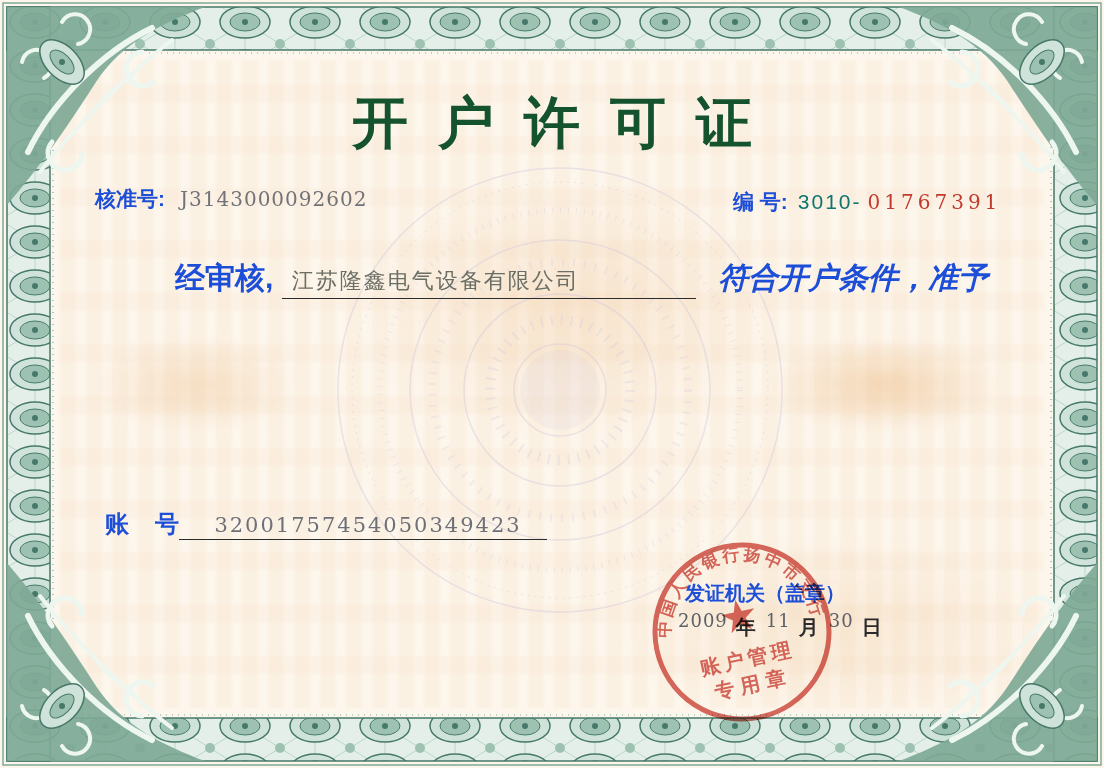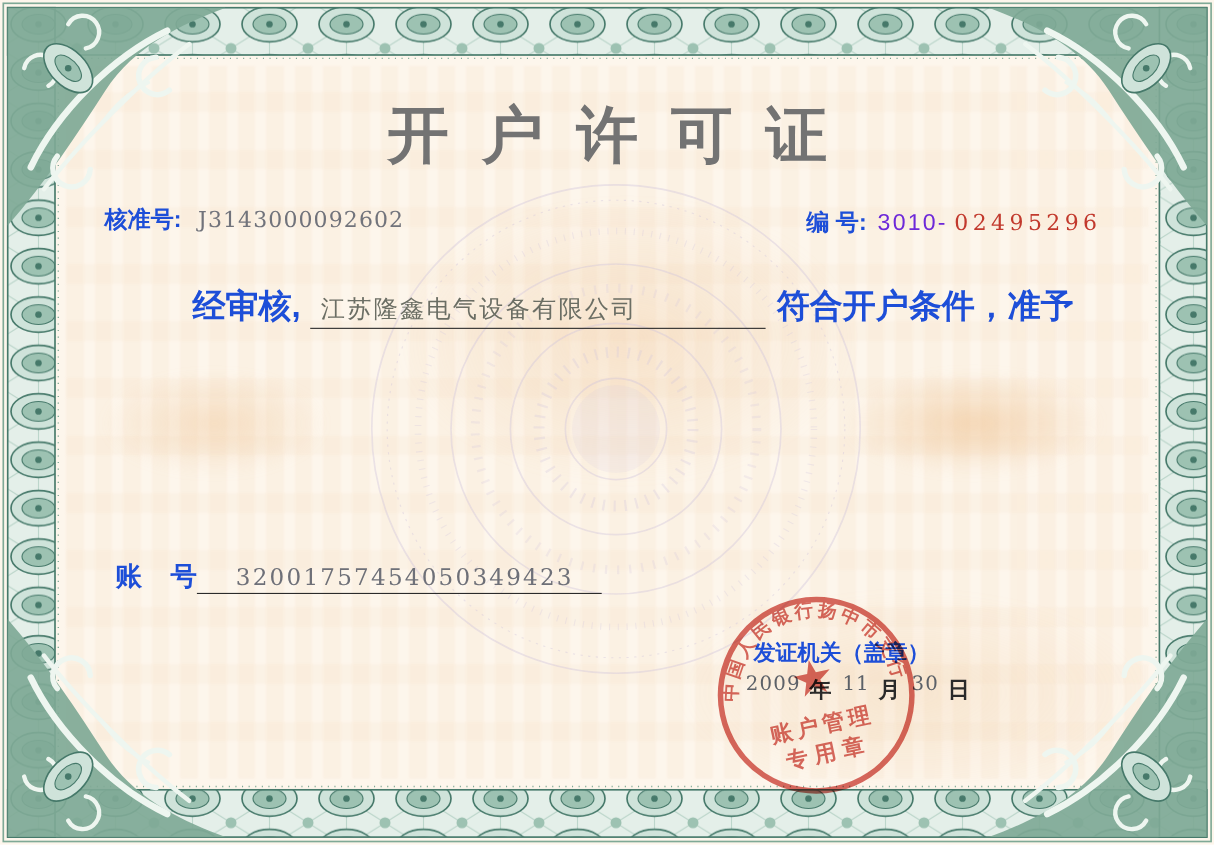--- a/index.html
+++ b/index.html
@@ -20,36 +20,36 @@
   .wm-glow{position:absolute;border-radius:50%;z-index:0;filter:blur(6px);}
   .g1{left:360px;top:180px;width:420px;height:260px;background:radial-gradient(ellipse at center, rgba(238,190,140,.28), rgba(238,190,140,0) 70%);}
   .g2{left:770px;top:340px;width:230px;height:90px;background:radial-gradient(ellipse at center, rgba(236,184,128,.5), rgba(236,184,128,0) 72%);border-radius:18px;}
   .g3{left:95px;top:340px;width:200px;height:90px;background:radial-gradient(ellipse at center, rgba(236,184,128,.35), rgba(236,184,128,0) 72%);border-radius:18px;}
   .g4{left:620px;top:540px;width:420px;height:180px;background:radial-gradient(ellipse at center, rgba(236,184,128,.20), rgba(236,184,128,0) 72%);}
   .rosette{position:absolute;left:320px;top:150px;z-index:0;opacity:.8;}
 
   .title{
     position:absolute;left:0;right:0;top:86px;text-align:center;z-index:3;
     font-family:"DejaVu Serif","Liberation Serif",serif;font-weight:bold;
-    font-size:56px;letter-spacing:30px;color:#737373;text-indent:30px;
+    font-size:56px;letter-spacing:30px;color:#14532d;text-indent:30px;
   }
   .row{position:absolute;z-index:3;white-space:nowrap;}
   .lbl{font-weight:bold;color:#1d4ed8;}
   .typed{font-family:"DejaVu Serif","Liberation Serif",serif;}
   .uline{display:inline-block;border-bottom:1.6px solid #2b2b2b;text-align:left;}
 
   .r-approval{left:95px;top:185px;font-size:21px;}
   .r-approval .val{color:#71737b;font-size:20px;letter-spacing:1px;margin-left:15px;}
   .r-serial{left:733px;top:188px;font-size:21px;}
-  .r-serial .pre{color:#6d28d9;margin-left:10px;letter-spacing:2px;text-align:right;}
+  .r-serial .pre{color:#0f766e;margin-left:10px;letter-spacing:2px;text-align:right;}
   .r-serial .red{color:#c2392d;font-size:20px;letter-spacing:4px;font-family:"DejaVu Serif","Liberation Serif",serif;margin-left:6px;}
 
   .r-review{left:175px;top:258px;font-size:30px;}
   .r-review .company{width:398px;font-size:22px;color:#6b6e64;letter-spacing:2px;padding:0 6px 2px 10px;vertical-align:bottom;}
-  .r-review .tail{margin-left:2px;}
+  .r-review .tail{margin-left:14px;font-style:italic;}
   .r-open{left:105px;top:332px;font-size:30px;}
 
   .r-rep{left:100px;top:428px;font-size:22px;}
   .r-rep .name{width:214px;font-size:20px;color:#b2aabf;padding:0 0 2px 12px;vertical-align:bottom;}
   .r-rep .bank-lbl{font-size:24px;margin-left:20px;}
   .r-rep .bank-val{width:322px;font-size:19px;color:#5d615c;padding:0 0 3px 4px;vertical-align:bottom;letter-spacing:1px;}
 
   .r-account{left:105px;top:508px;font-size:24px;}
   .r-account .sp{display:inline-block;width:26px;}
   .r-account .acct{width:358px;font-size:21px;color:#6e7078;letter-spacing:2px;padding:0 0 2px 10px;vertical-align:bottom;text-align:center;}
@@ -129,21 +129,21 @@
     <use href="#corner" transform="translate(1104,768) scale(-1,-1)"></use>
   </svg>
 
   <div class="title">开户许可证</div>
 
   <div class="row r-approval">
     <span class="lbl">核准号:</span><span class="val typed">J3143000092602</span>
   </div>
 
   <div class="row r-serial">
-    <span class="lbl">编 号:</span><span class="pre">3010-</span><span class="red">02495296</span>
+    <span class="lbl">编 号:</span><span class="pre">3010-</span><span class="red">01767391</span>
   </div>
 
   <div class="row r-review">
     <span class="lbl">经审核,</span>
     <span class="uline company typed">江苏隆鑫电气设备有限公司</span>
     <span class="lbl tail">符合开户条件，准予</span>
   </div>
 
 
 

